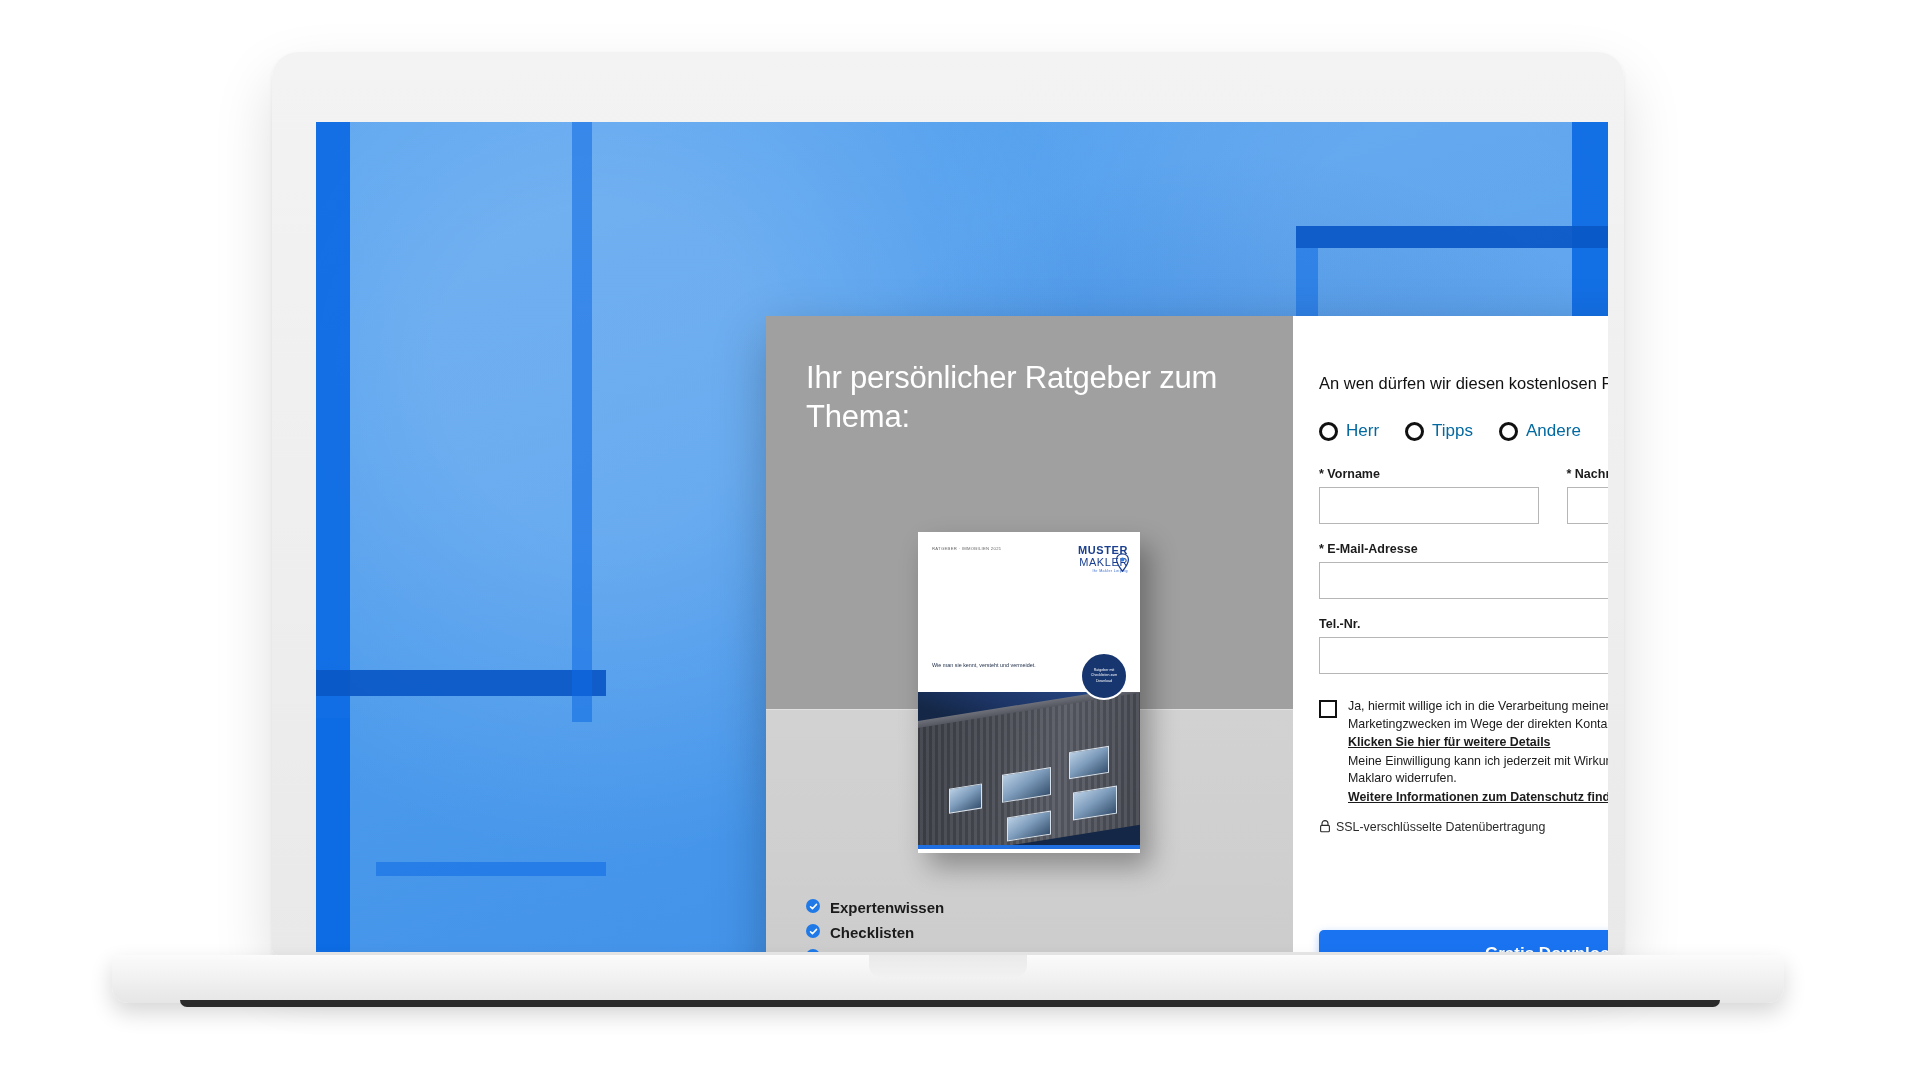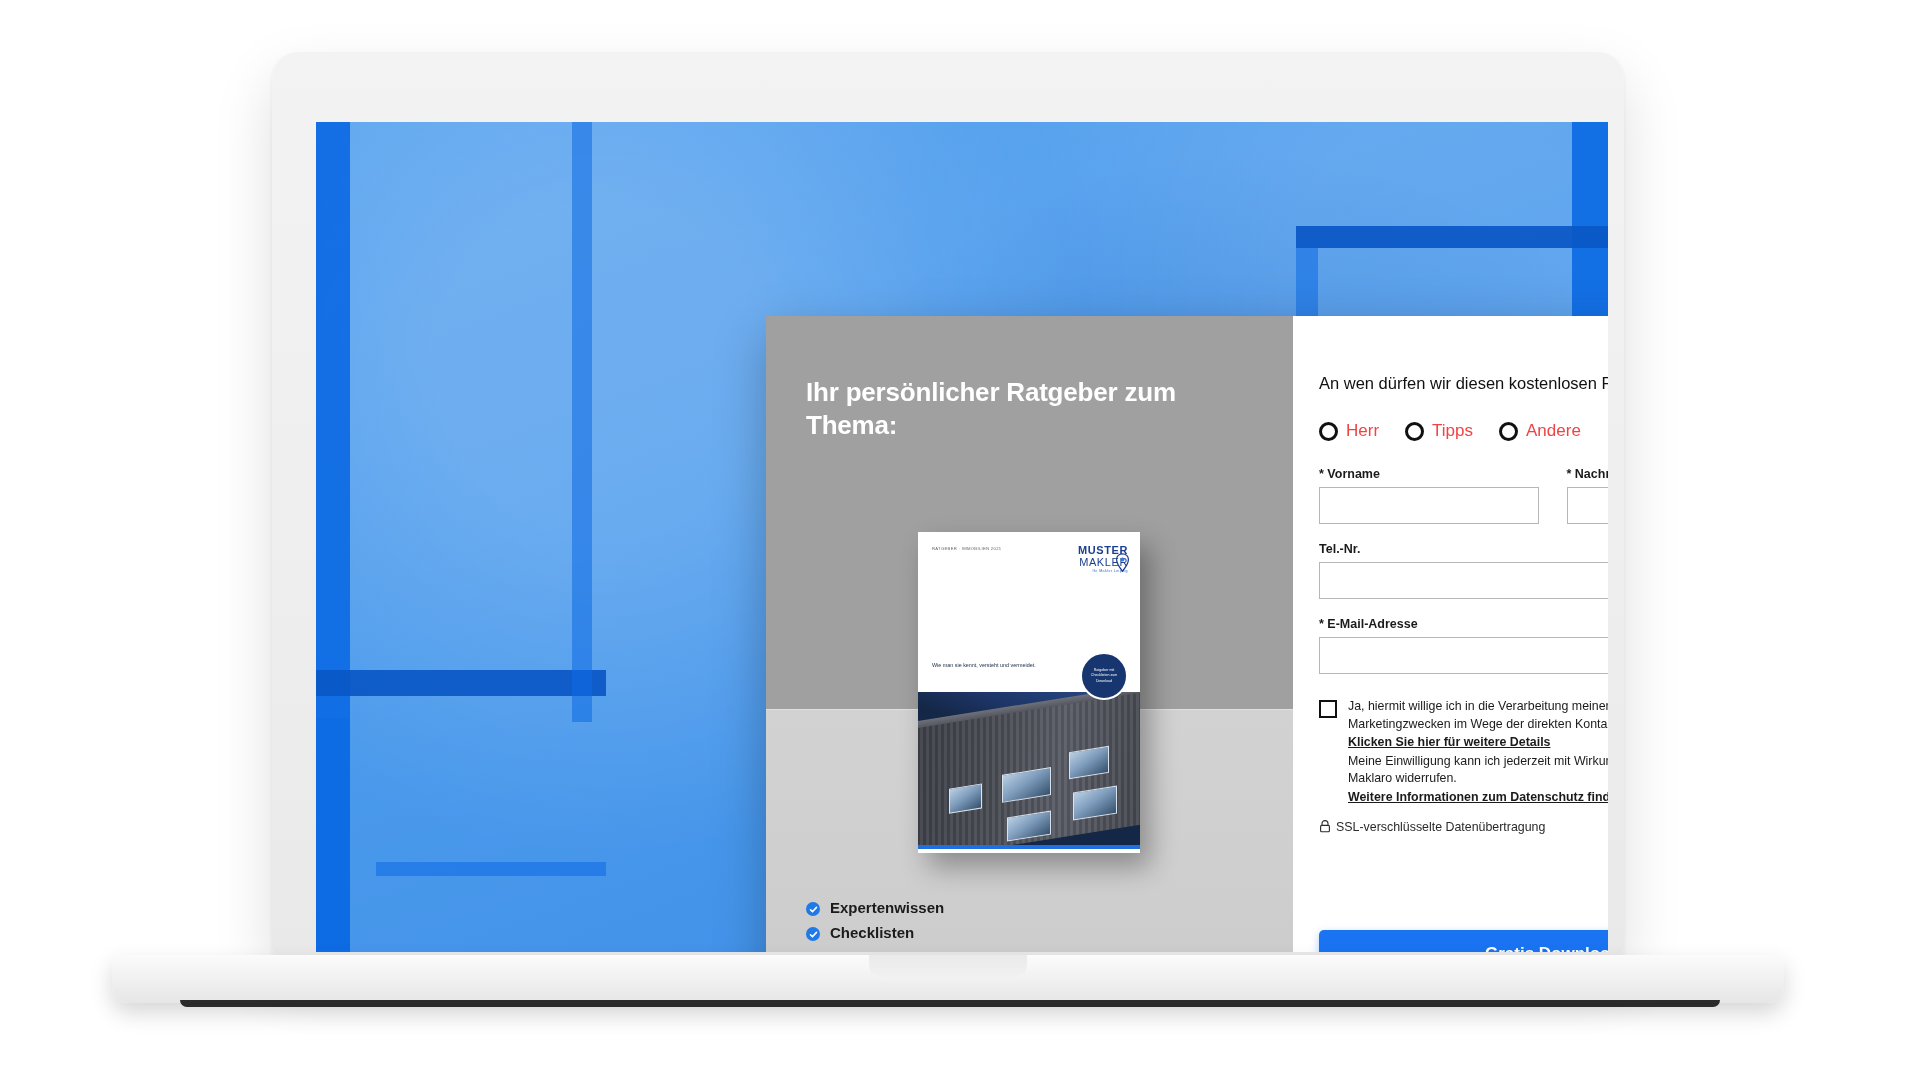--- a/index.html
+++ b/index.html
@@ -73,22 +73,22 @@
 
   
   .promo {
     position: relative;
     width: 527px; height: 100%;
     background: #a0a0a0;
     padding: 42px 40px 0 40px;
     display: flex; flex-direction: column;
   }
   .promo-title {
-    color:#fff; font-weight:700; font-size:26px; line-height:1.26;
-    letter-spacing:-.2px; max-width: 470px; margin-top: 18px;
+    color:#fff; font-weight:400; font-size:31px; line-height:1.26;
+    letter-spacing:-.2px; max-width: 470px;
   }
   .promo-stage {
     position:absolute; left:0; right:0; top:393px; bottom:0;
     background: linear-gradient(180deg,#d2d2d2 0%,#cfcfcf 55%,#cbcbcb 100%);
   }
   .promo-floor-line { position:absolute; left:0; right:0; top:393px; height:1px; background:rgba(255,255,255,.35); }
 
   
   .book {
     position:absolute; left:152px; top:216px;
@@ -134,39 +134,39 @@
   .book-bottom-bar { position:absolute; left:0; right:0; bottom:0; height:4px; background:#1f6fe0; }
   .badge {
     position:absolute; right:12px; top:120px; width:48px; height:48px; border-radius:50%;
     background:#17356f; border:2px solid #fff;
     display:flex; align-items:center; justify-content:center; text-align:center;
     font-size:3.6px; color:#fff; line-height:1.5; padding:5px;
   }
 
   
   .checklist { position:absolute; left:40px; bottom:26px; }
-  .check-item { display:flex; align-items:flex-end; gap:10px; margin-bottom:8px; }
+  .check-item { display:flex; align-items:flex-start; gap:10px; margin-bottom:8px; }
   .check-dot {
     width:14px; height:14px; border-radius:50%; background:#1f7ae8;
     display:flex; align-items:center; justify-content:center; flex:0 0 auto;
   }
   .check-dot svg { display:block; }
   .check-label { font-size:15px; font-weight:700; color:#1b1b1b; }
 
   
   .form {
     position:relative; width:519px; height:100%;
     background:#fff; padding: 26px 26px 0 26px;
   }
   .form-question { margin-top:32px; font-size:16.5px; color:#111; }
   .radio-row { display:flex; align-items:center; gap:8px; margin-top:28px; }
   .radio {
     width:19px; height:19px; border-radius:50%; border:3px solid #111; background:#fff; flex:0 0 auto;
   }
-  .radio-label { font-size:17px; color:#ef4444; margin-right:18px; }
+  .radio-label { font-size:17px; color:#0369a1; margin-right:18px; }
   .field-label { font-size:12.5px; font-weight:700; color:#1b1b1b; margin-bottom:6px; }
   .field-input {
     width:100%; height:37px; background:#fff;
     border:1px solid #b6b6b6; outline:none; font-size:14px; padding:0 9px;
     font-family:"Liberation Sans", sans-serif; color:#111;
   }
   .row2 { display:flex; gap:28px; margin-top:26px; }
   .row2 > div { flex:1; }
   .fgroup { margin-top:18px; }
 
@@ -286,26 +286,26 @@
             <div class="field-label">* Vorname</div>
             <input class="field-input" value="" style="">
           </div>
           <div>
             <div class="field-label">* Nachname</div>
             <input class="field-input" value="" style="">
           </div>
         </div>
 
         <div class="fgroup">
+          <div class="field-label">* E-Mail-Adresse</div>
+          <input class="field-input" value="" style="">
+        </div>
+
+        <div class="fgroup">
           <div class="field-label">Tel.-Nr.</div>
-          <input class="field-input" value="" style="">
-        </div>
-
-        <div class="fgroup">
-          <div class="field-label">* E-Mail-Adresse</div>
           <input class="field-input" value="" style="">
         </div>
 
         <div class="consent">
           <span class="cbox"></span>
           <div class="consent-text">
             <span>Ja, hiermit willige ich in die Verarbeitung meiner o.g. Kontaktdaten zu</span>
             <span>Marketingzwecken im Wege der direkten Kontaktaufnahme durch</span>
             
             <b>Klicken Sie hier für weitere Details</b>

